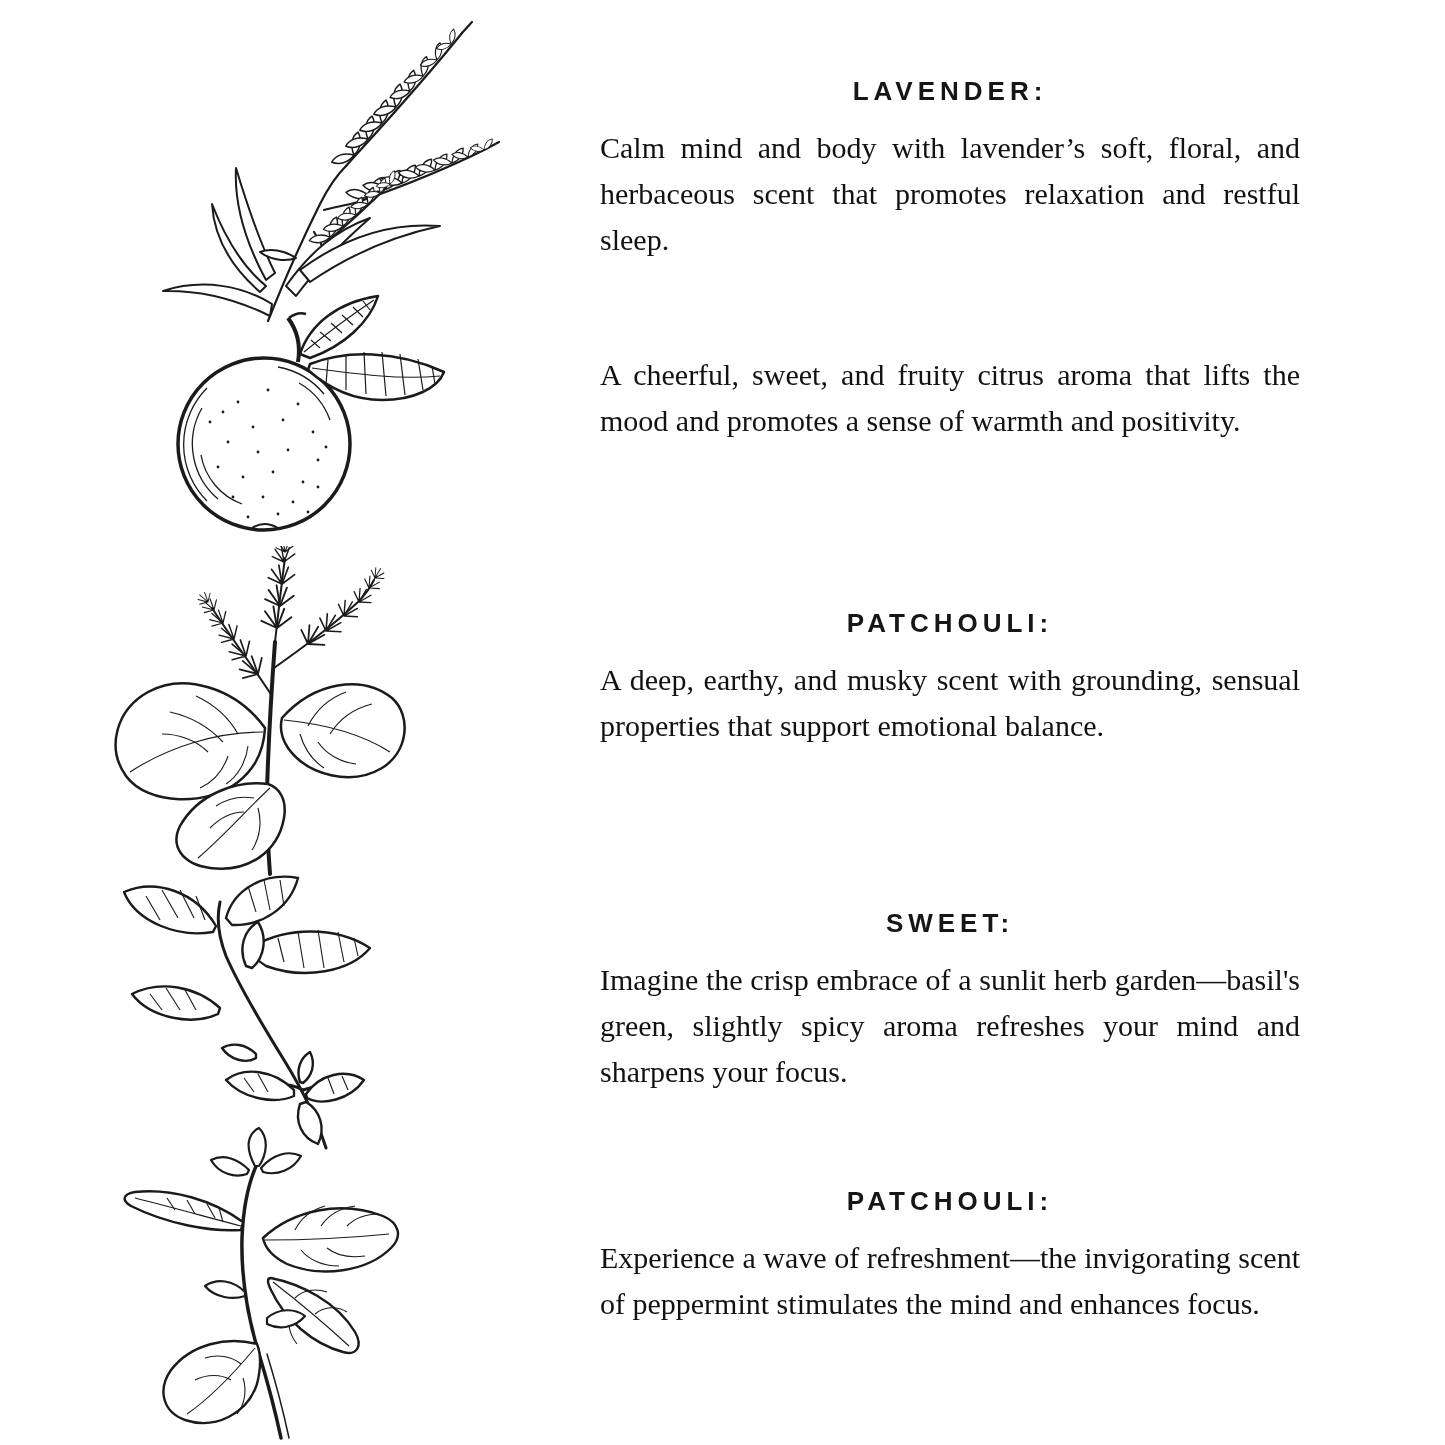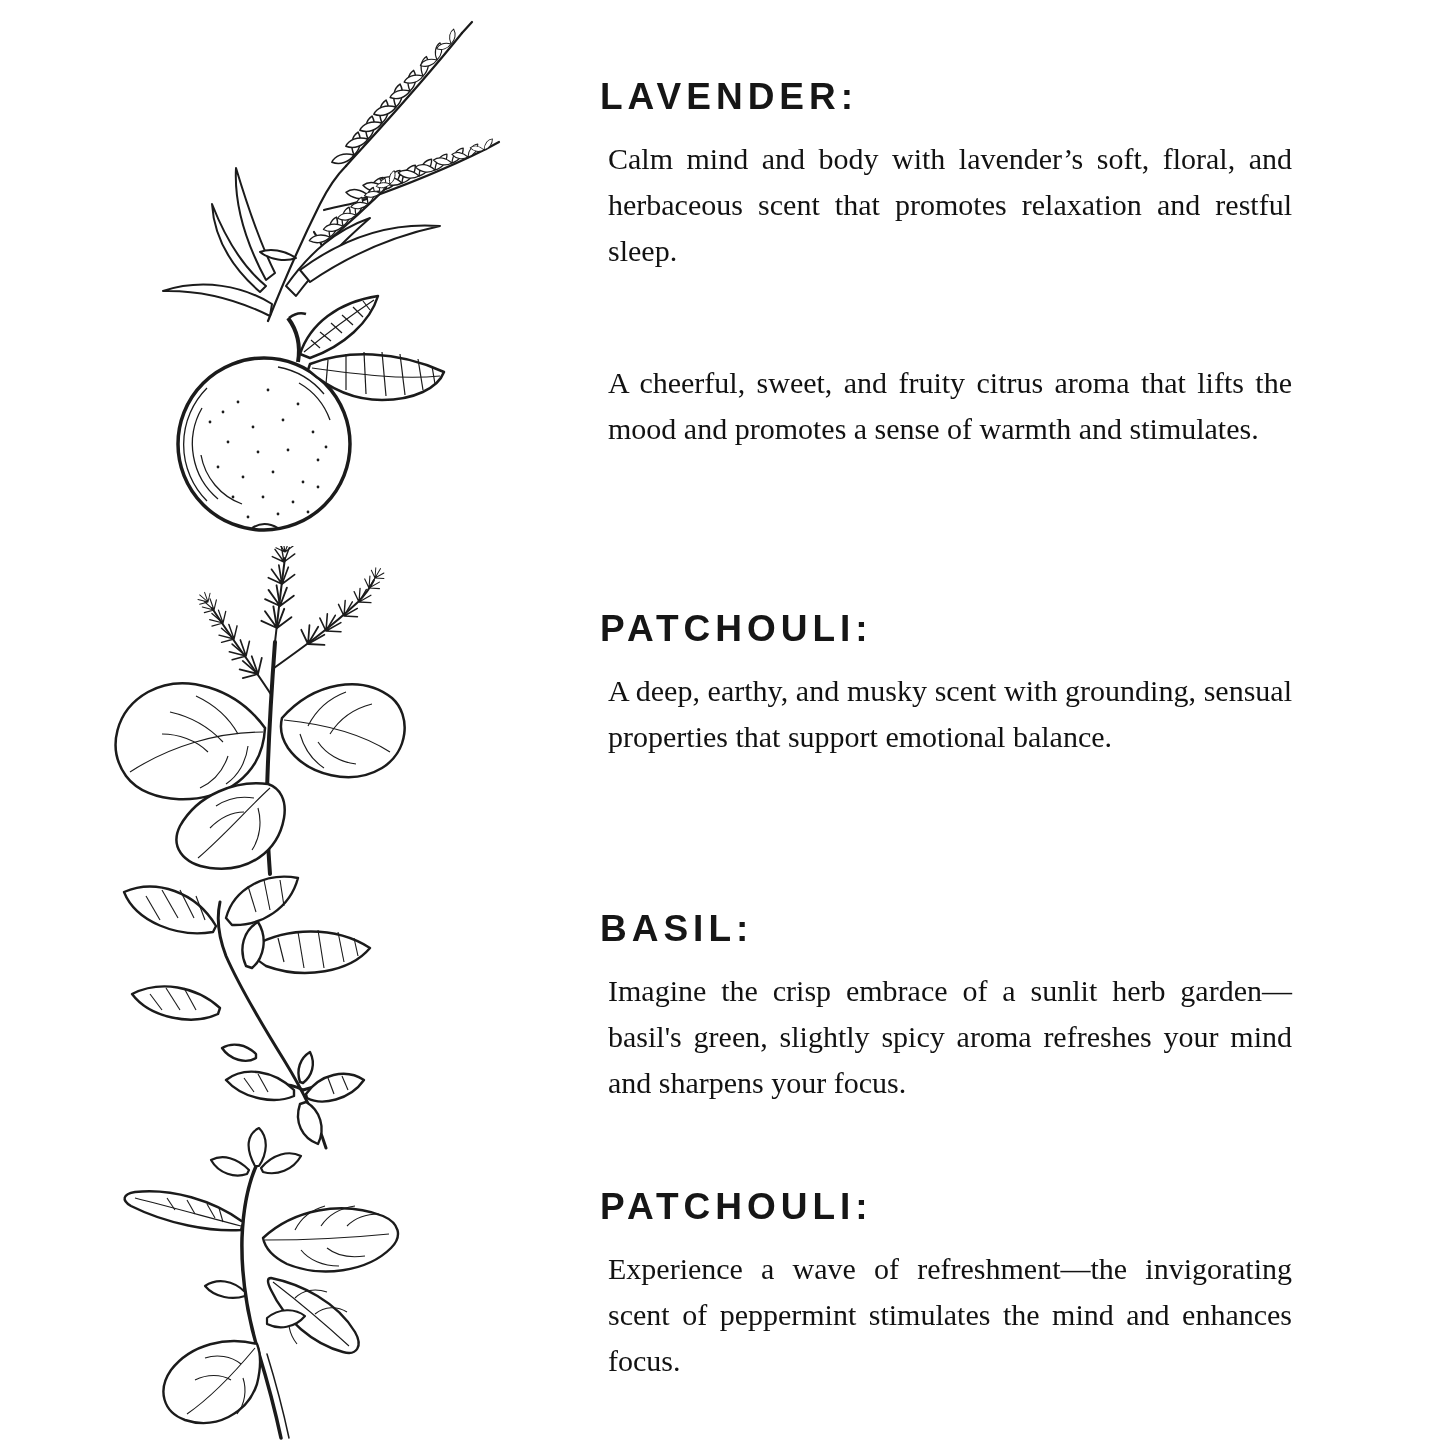--- a/index.html
+++ b/index.html
@@ -7,31 +7,32 @@
     position:relative;
     width:1445px;height:1445px;
     background:#ffffff;
     overflow:hidden;
     font-family:"Liberation Serif", serif;
   }
   .text-block{position:absolute;left:600px;width:700px;}
   .text-block h2{
     font-family:"Liberation Sans", sans-serif;
     font-weight:700;
-    font-size:37px;
+    font-size:26px;
     letter-spacing:5px;
     color:#161616;
     margin:0 0 18px 0;
+    text-align:center;
   }
   .text-block p{
     font-family:"Liberation Serif", serif;
     font-size:30px;
     line-height:46px;
     color:#121212;
-    margin:8px;
+    margin:0;
     text-align:justify;
   }
   .t1{top:76px}.t2{top:352px}.t3{top:608px}.t4{top:908px}.t5{top:1186px}
   figure.ill{position:absolute;margin:0;padding:0;}
   figure.ill svg{width:100%;height:100%;display:block;}
   .i1{left:118px;top:18px;width:390px;height:305px;}
   .i2{left:148px;top:292px;width:320px;height:252px;}
   .i3{left:58px;top:546px;width:362px;height:330px;}
   .i4{left:98px;top:868px;width:332px;height:282px;}
   .i5{left:95px;top:1126px;width:352px;height:314px;}
@@ -212,21 +213,21 @@
             <path d="M216 60 L218 102"></path>
           <path d="M234 60 L238 104"></path>
             <path d="M252 62 L257 103"></path>
             <path d="M270 67 L275 98"></path>
             <path d="M284 74 L287 92"></path>
         </g>
       </g>
     </svg>
   </figure>
   <div class="text-block t2">
-    <p>A cheerful, sweet, and fruity citrus aroma that lifts the mood and promotes a sense of warmth and stimulates.</p>
+    <p>A cheerful, sweet, and fruity citrus aroma that lifts the mood and promotes a sense of warmth and positivity.</p>
   </div>
 
   <figure class="ill i3">
     <svg viewBox="0 0 362 330">
       <g stroke="#1b1b1b" fill="none" stroke-linecap="round">
         <path d="M212 328 C210 300 208 272 209 245 C210 210 213 150 217 96" stroke-width="4"></path>
         <path d="M217 96 C220 70 223 42 227 12" stroke-width="2"></path>
         <path d="M214 150 C196 122 176 96 154 62" stroke-width="2"></path>
         <path d="M216 122 C244 102 272 82 300 56 C306 50 312 42 316 34" stroke-width="2"></path>
       </g>
@@ -352,21 +353,21 @@
           <path d="M68 120 L82 142"></path>
           <path d="M86 120 L98 142"></path>
         <path d="M146 210 L156 224"></path>
           <path d="M160 206 L170 224"></path>
         <path d="M230 210 L236 226"></path>
           <path d="M244 208 L250 222"></path>
       </g>
     </svg>
   </figure>
   <div class="text-block t4">
-    <h2>BASIL:</h2>
+    <h2>SWEET:</h2>
     <p>Imagine the crisp embrace of a sunlit herb garden—basil's green, slightly spicy aroma refreshes your mind and sharpens your focus.</p>
   </div>
 
   <figure class="ill i5">
     <svg viewBox="0 0 352 314">
       <g stroke="#1b1b1b" fill="none" stroke-linecap="round">
         <path d="M186 312 C180 284 172 254 164 228 C153 192 146 152 147 112 C148 86 152 60 162 38" stroke-width="3.5"></path>
         <path d="M194 312 C188 284 180 254 172 228" stroke-width="1.5"></path>
       </g>
       <g fill="#ffffff" stroke="#1b1b1b" stroke-width="2.2" stroke-linejoin="round">

